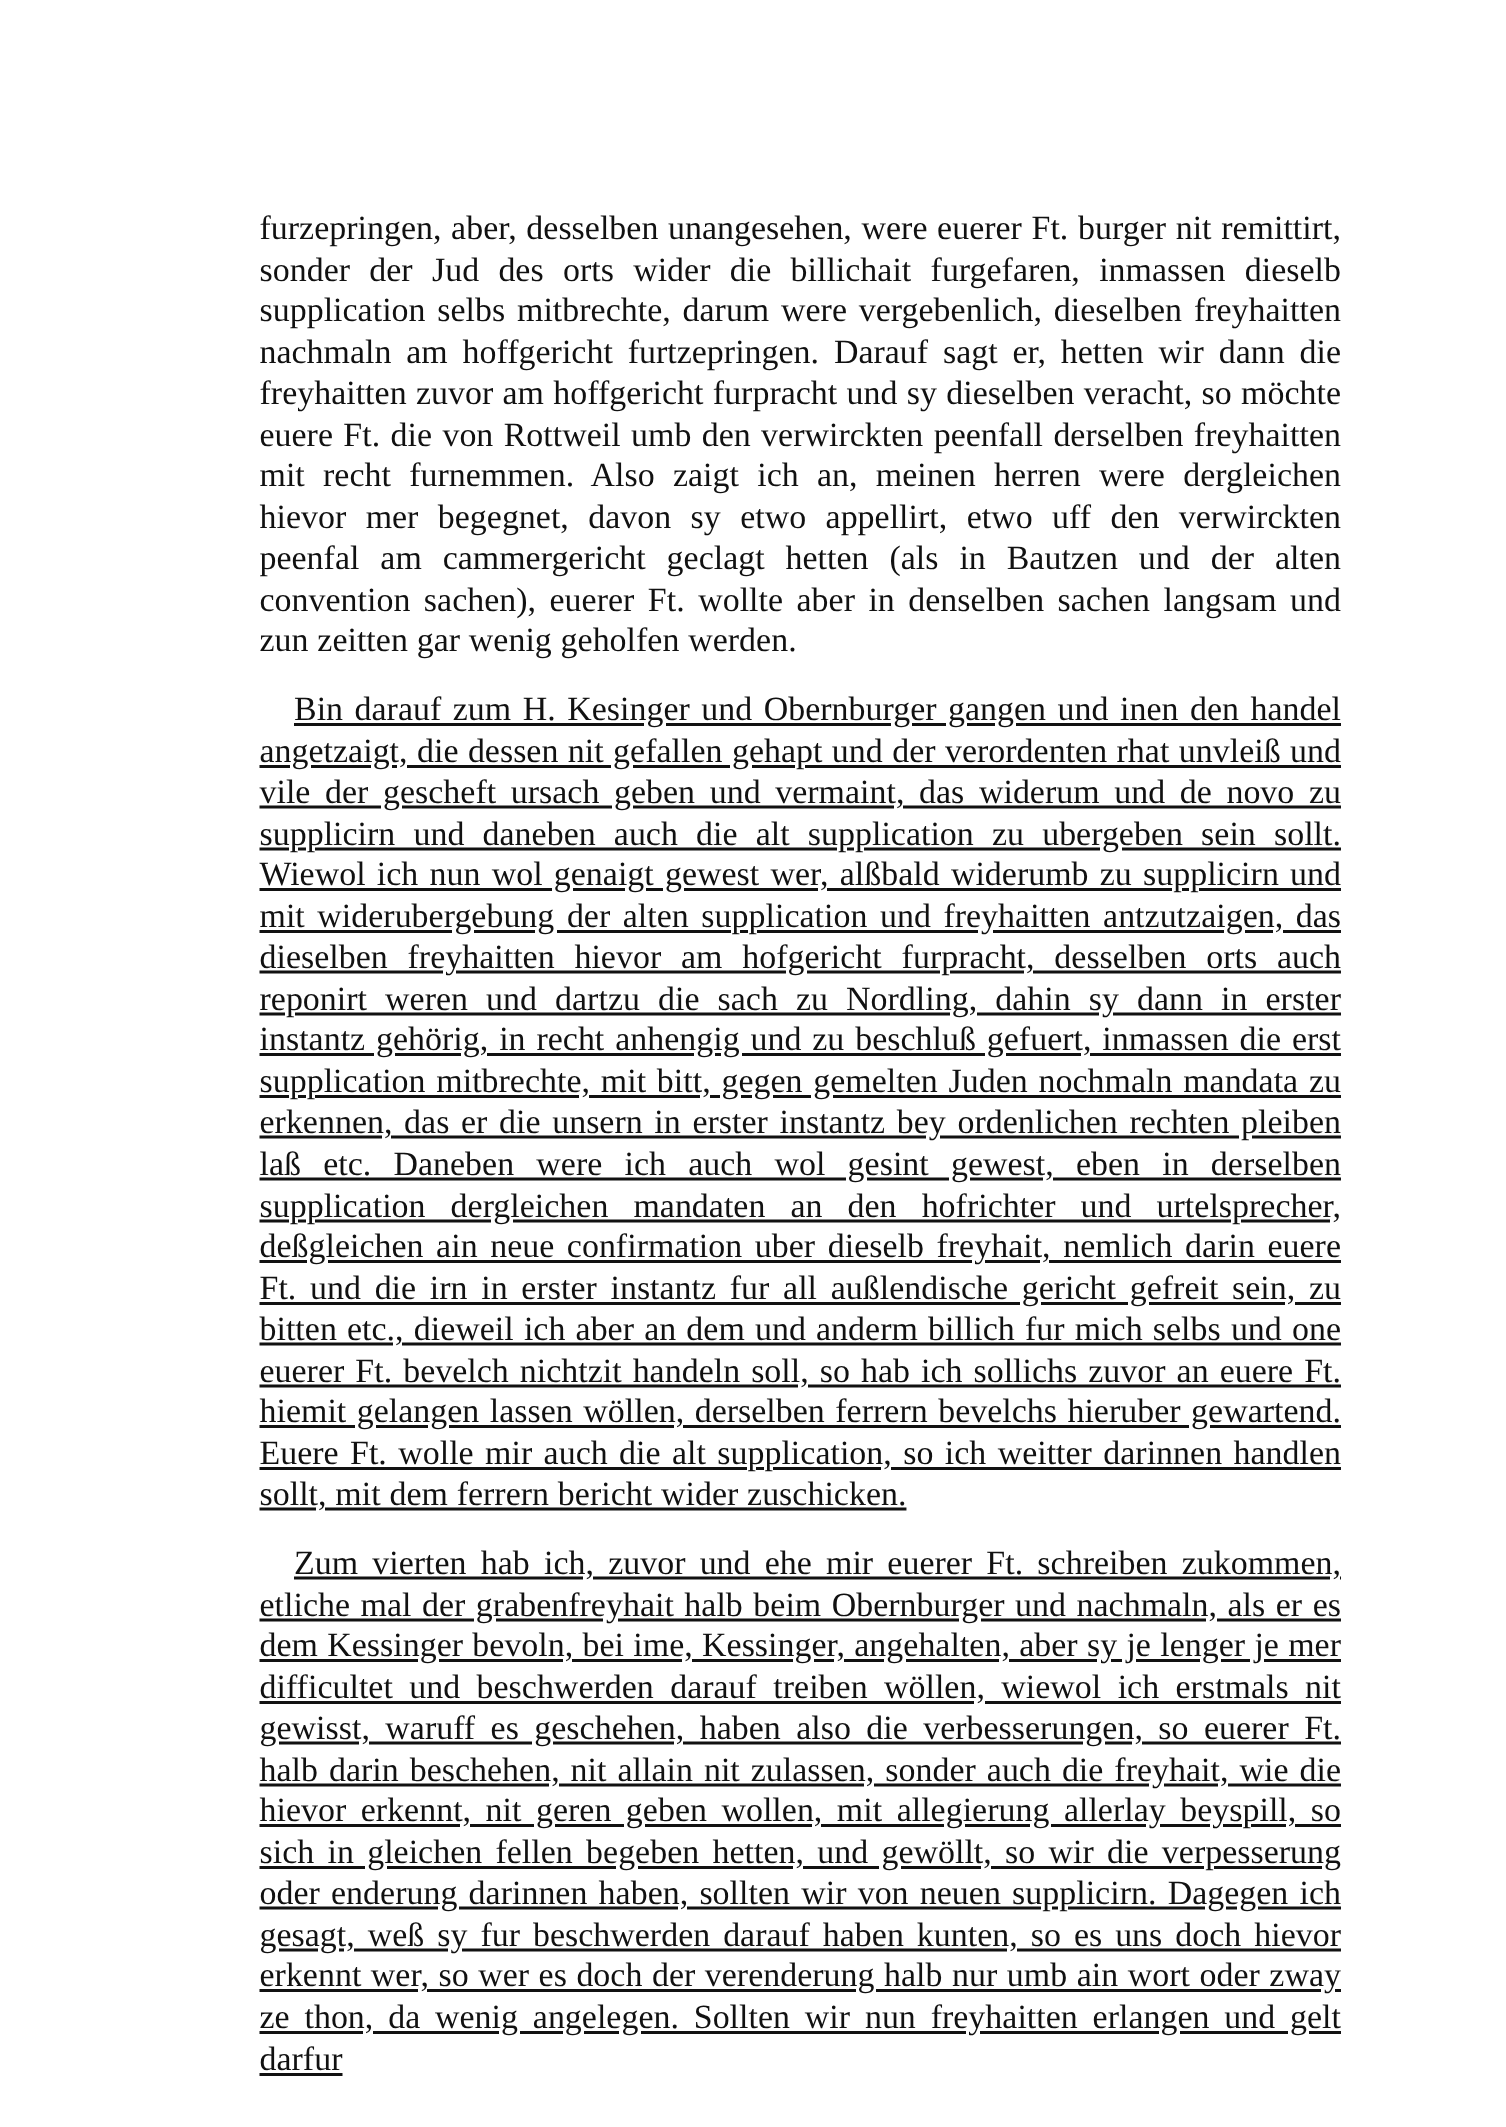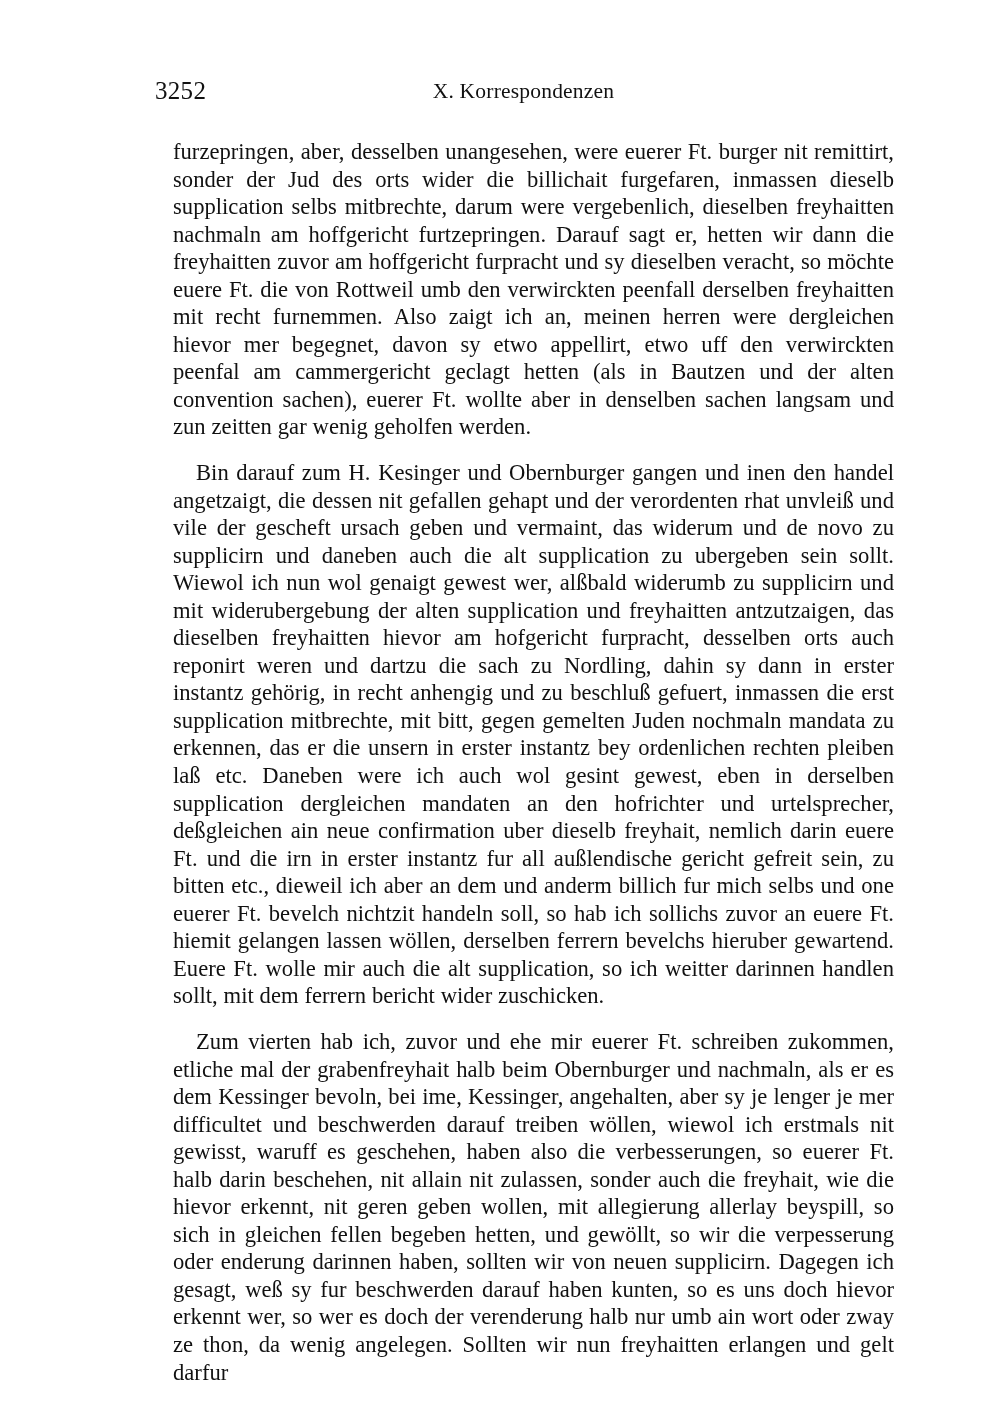--- a/index.html
+++ b/index.html
@@ -62,31 +62,28 @@
     text-align: justify;
     text-justify: inter-word;
     hyphens: none;
     -webkit-hyphens: none;
     letter-spacing: 0.02px;
     word-spacing: 0.2px;
     color: #111111;
   }
   .para.indent {
     text-indent: 23px;
+    text-decoration: underline;
   }
 </style>
 </head>
 <body>
 
 <div class="page">
 
-  <div class="running-head">
-    <div class="folio">3252</div>
-    <div class="head-title">X. Korrespondenzen</div>
-  </div>
 
   <div class="textblock">
     <p class="para">furzepringen, aber, desselben unangesehen, were euerer Ft. burger nit remittirt, sonder der Jud des orts wider die billichait furgefaren, inmassen dieselb supplication selbs mitbrechte, darum were vergebenlich, dieselben freyhaitten nachmaln am hoffgericht furtzepringen. Darauf sagt er, hetten wir dann die freyhaitten zuvor am hoffgericht furpracht und sy dieselben veracht, so möchte euere Ft. die von Rottweil umb den verwirckten peenfall derselben freyhaitten mit recht furnemmen. Also zaigt ich an, meinen herren were dergleichen hievor mer begegnet, davon sy etwo appellirt, etwo uff den verwirckten peenfal am cammergericht geclagt hetten (als in Bautzen und der alten convention sachen), euerer Ft. wollte aber in denselben sachen langsam und zun zeitten gar wenig geholfen werden.</p>
     <p class="para indent">Bin darauf zum H. Kesinger und Obernburger gangen und inen den handel angetzaigt, die dessen nit gefallen gehapt und der verordenten rhat unvleiß und vile der gescheft ursach geben und vermaint, das widerum und de novo zu supplicirn und daneben auch die alt supplication zu ubergeben sein sollt. Wiewol ich nun wol genaigt gewest wer, alßbald widerumb zu supplicirn und mit widerubergebung der alten supplication und freyhaitten antzutzaigen, das dieselben freyhaitten hievor am hofgericht furpracht, desselben orts auch reponirt weren und dartzu die sach zu Nordling, dahin sy dann in erster instantz gehörig, in recht anhengig und zu beschluß gefuert, inmassen die erst supplication mitbrechte, mit bitt, gegen gemelten Juden nochmaln mandata zu erkennen, das er die unsern in erster instantz bey ordenlichen rechten pleiben laß etc. Daneben were ich auch wol gesint gewest, eben in derselben supplication dergleichen mandaten an den hofrichter und urtelsprecher, deßgleichen ain neue confirmation uber dieselb freyhait, nemlich darin euere Ft. und die irn in erster instantz fur all außlendische gericht gefreit sein, zu bitten etc., dieweil ich aber an dem und anderm billich fur mich selbs und one euerer Ft. bevelch nichtzit handeln soll, so hab ich sollichs zuvor an euere Ft. hiemit gelangen lassen wöllen, derselben ferrern bevelchs hieruber gewartend. Euere Ft. wolle mir auch die alt supplication, so ich weitter darinnen handlen sollt, mit dem ferrern bericht wider zuschicken.</p>
     <p class="para indent">Zum vierten hab ich, zuvor und ehe mir euerer Ft. schreiben zukommen, etliche mal der grabenfreyhait halb beim Obernburger und nachmaln, als er es dem Kessinger bevoln, bei ime, Kessinger, angehalten, aber sy je lenger je mer difficultet und beschwerden darauf treiben wöllen, wiewol ich erstmals nit gewisst, waruff es geschehen, haben also die verbesserungen, so euerer Ft. halb darin beschehen, nit allain nit zulassen, sonder auch die freyhait, wie die hievor erkennt, nit geren geben wollen, mit allegierung allerlay beyspill, so sich in gleichen fellen begeben hetten, und gewöllt, so wir die verpesserung oder enderung darinnen haben, sollten wir von neuen supplicirn. Dagegen ich gesagt, weß sy fur beschwerden darauf haben kunten, so es uns doch hievor erkennt wer, so wer es doch der verenderung halb nur umb ain wort oder zway ze thon, da wenig angelegen. Sollten wir nun freyhaitten erlangen und gelt darfur</p>
   </div>
 
 </div>
 
 </body></html>

